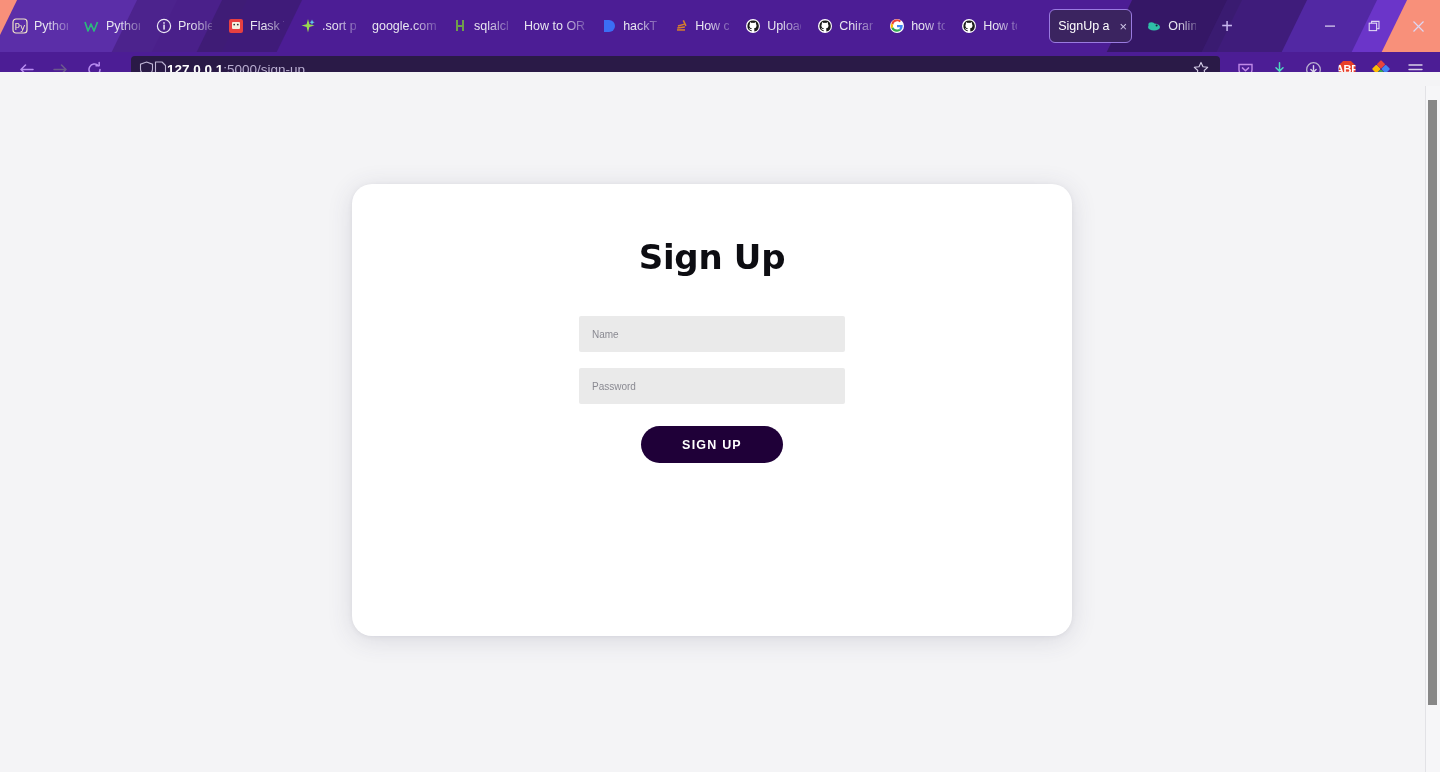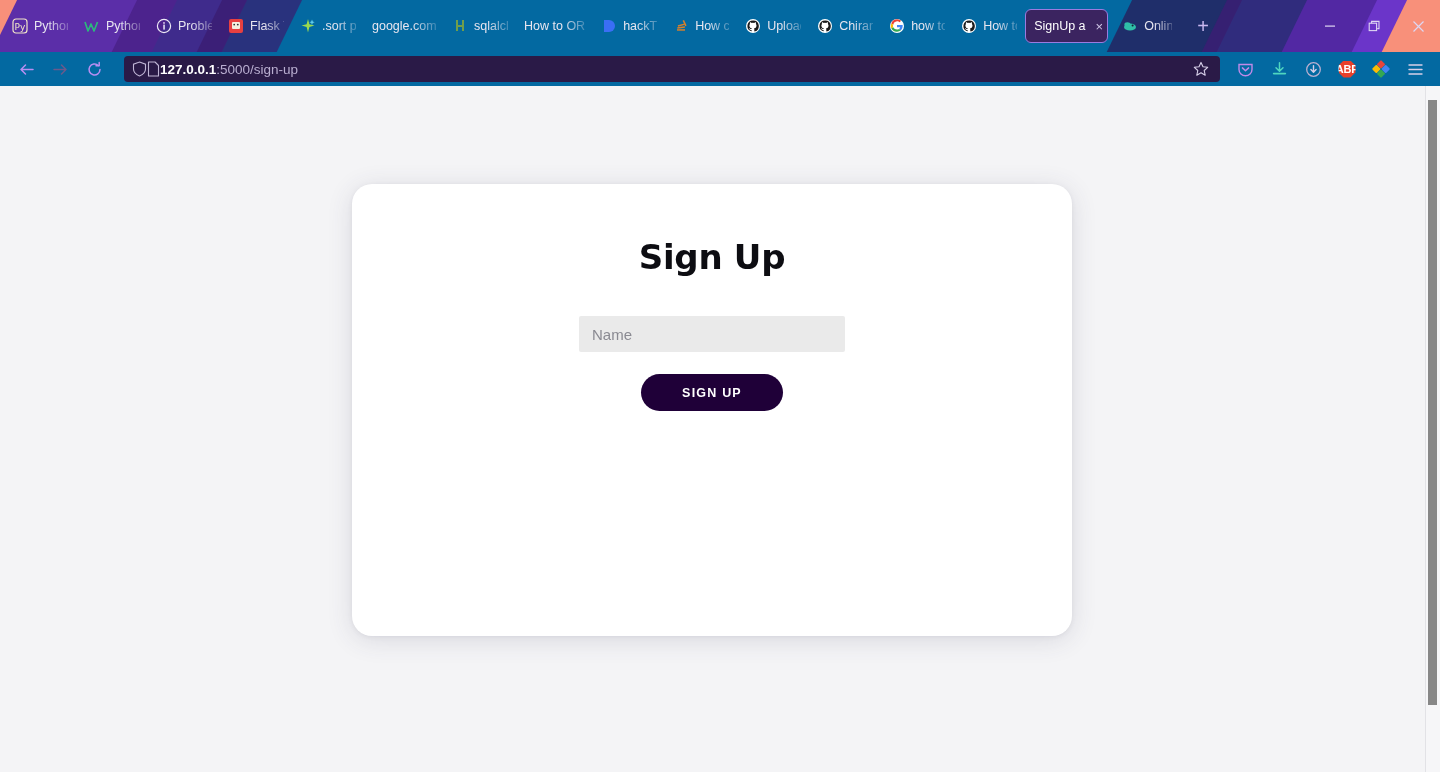--- a/index.html
+++ b/index.html
@@ -7,22 +7,22 @@
     width: 1440px; height: 772px;
     overflow: hidden;
     font-family: "Liberation Sans", sans-serif;
     background: #f4f4f6;
   }
 
   
   .browser { width: 1440px; height: 772px; position: relative; overflow: hidden; }
 
   .chrome {
-    position: absolute; top: 0; left: 0; width: 1440px; height: 86px;
-    background: #0369a1;
+    position: absolute; top: 0; left: 0; width: 1440px; height: 72px;
+    background: #4c1d95;
     overflow: hidden;
   }
   
   .deco { position: absolute; top: 0; left: 0; width: 1440px; height: 52px; overflow: hidden; pointer-events: none; }
   .deco-l1 {
     position: absolute; top: -30px; left: -60px; width: 150px; height: 130px;
     background: #f8907a; transform: skewX(-26deg);
   }
   .deco-l2 {
     position: absolute; top: -30px; left: 0px; width: 160px; height: 130px;
@@ -68,21 +68,21 @@
     padding: 0 8px; border-radius: 5px; position: relative;
     color: #e8e6f0; font-size: 12.5px; white-space: nowrap;
     flex: 0 0 auto; max-width: 72px; overflow: hidden;
     -webkit-mask-image: linear-gradient(to right, #000 60%, transparent 100%);
     mask-image: linear-gradient(to right, #000 60%, transparent 100%);
   }
   .tab .tlabel { overflow: hidden; text-overflow: clip; }
   .tab.active {
     background: #3b2460; border: 1px solid #9a7be0;
     max-width: none; -webkit-mask-image: none; mask-image: none;
-    color: #ffffff; border-radius: 6px; padding-right: 4px;
+    color: #ffffff; border-radius: 6px; padding-right: 4px; margin-left: 24px;
   }
   .tab.active .tclose {
     font-size: 13px; color: #cfc6e6; margin-left: 4px; line-height: 1;
   }
   .ticon { width: 16px; height: 16px; flex: 0 0 16px; display: block; }
 
   .newtab {
     width: 30px; height: 30px; border-radius: 5px; margin-left: 8px;
     display: flex; align-items: center; justify-content: center;
     color: #c9b8f0; font-size: 20px; font-weight: 300; flex: 0 0 auto;
@@ -92,21 +92,21 @@
   }
   .wbtn { width: 44px; height: 40px; display: flex; align-items: center; justify-content: center; color: #ded6f2; }
 
   
   .navbar {
     position: absolute; top: 52px; left: 0; width: 1440px; height: 34px;
     display: flex; align-items: center; padding: 0 10px; gap: 2px; z-index: 5;
   }
   .navbtn { width: 32px; height: 28px; display: flex; align-items: center; justify-content: center; }
   .urlbar {
-    flex: 1; height: 26px; margin: 0 8px 0 12px; background: #2a1a47;
+    flex: 1; height: 26px; margin: 0 8px 0 19px; background: #2a1a47;
     border-radius: 4px; display: flex; align-items: center; padding: 0 8px; gap: 0;
     position: relative;
   }
   .urltext { font-size: 13.5px; color: #b9aed0; white-space: nowrap; }
   .urltext b { color: #ffffff; font-weight: 600; }
   .star { position: absolute; right: 6px; top: 3px; width: 26px; height: 20px;
           display: flex; align-items: center; justify-content: center; }
   .toolicons { display: flex; align-items: center; gap: 4px; }
   .toolbtn { width: 30px; height: 28px; display: flex; align-items: center; justify-content: center; }
   .abp {
@@ -136,21 +136,21 @@
     box-shadow: 0 4px 26px rgba(60,60,90,.14), 0 1px 4px rgba(60,60,90,.08);
     display: flex; flex-direction: column; align-items: center;
   }
   .card-title {
     margin-top: 53px; font-size: 34px; font-weight: bold; color: #0d0d12;
     letter-spacing: -.3px; font-family: "DejaVu Sans", sans-serif;
   }
   .form { margin-top: 39px; width: 266px; display: flex; flex-direction: column; align-items: center; }
   .field {
     width: 266px; height: 36px; background: #eaeaea; border: none; border-radius: 2px;
-    margin-bottom: 16px; padding: 0 13px; font-size: 15px; color: #44444a;
+    margin-bottom: 16px; padding: 0 13px; font-size: 10px; color: #44444a;
     font-family: "Liberation Sans", sans-serif; outline: none;
   }
   .field::placeholder { color: #8a8a92; opacity: 1; }
   .submit {
     width: 142px; height: 37px; border: none; border-radius: 20px;
     background: #1f0038; color: #ffffff; font-size: 12.5px; font-weight: bold;
     letter-spacing: 1.2px; cursor: pointer; margin-top: 6px;
     font-family: "Liberation Sans", sans-serif;
   }
 </style>
@@ -394,20 +394,21 @@
     </div>
   </div>
 
   <div class="viewport">
 
     <div class="card">
       <div class="card-title">Sign Up</div>
 
       <div class="form">
         <input class="field" type="text" placeholder="Name" style="">
+        <input class="field" type="text" placeholder="Password" style="">
         <button class="submit">SIGN UP</button>
       </div>
     </div>
 
     <div class="scrollbar-track">
       <div class="scrollbar-thumb"></div>
     </div>
   </div>
 </div>
 

